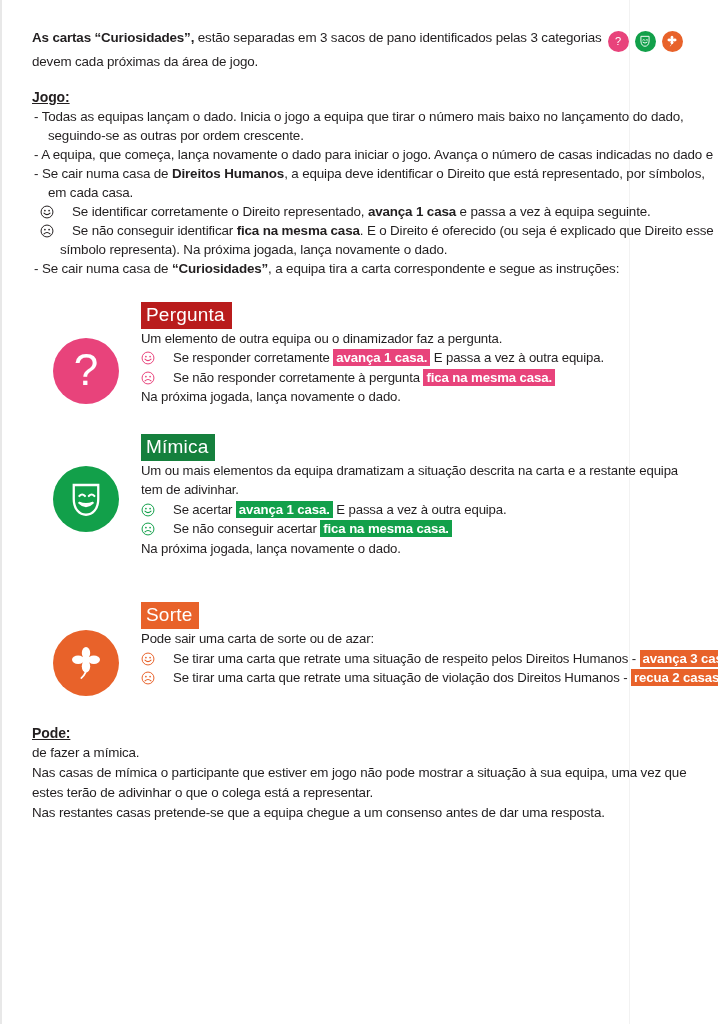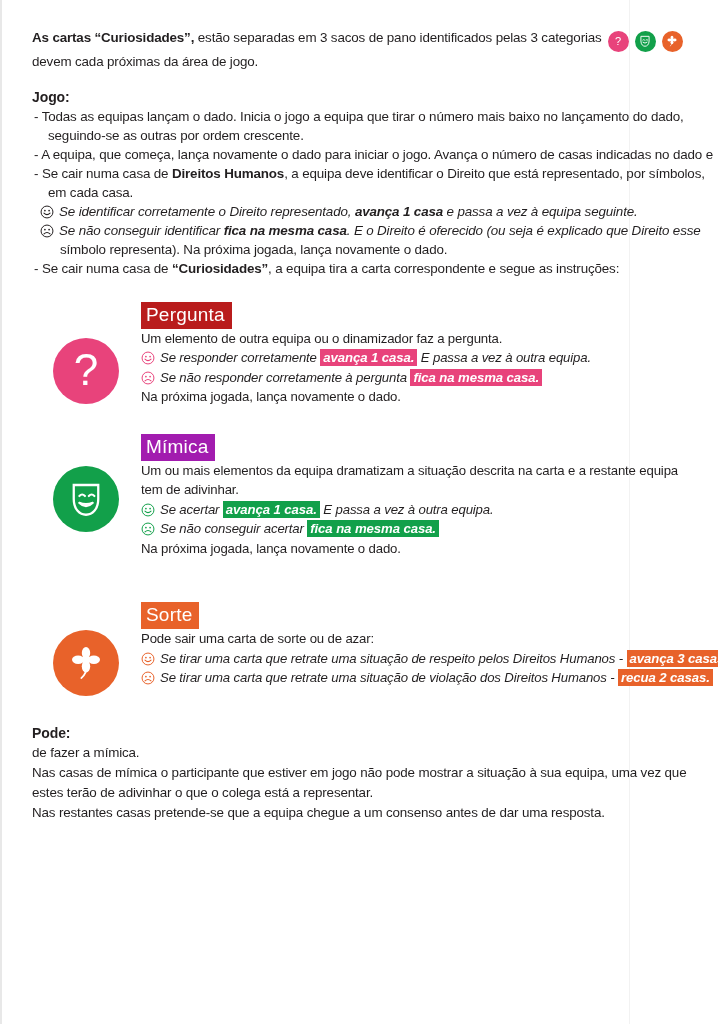--- a/index.html
+++ b/index.html
@@ -40,20 +40,21 @@
     color: #221f20;
     white-space: nowrap;
   }
   b, .b { font-weight: bold; }
 
   .heading {
     font-size: 14px;
     font-weight: bold;
     line-height: 19px;
     letter-spacing: -0.1px;
+    text-decoration: underline;
   }
   .spacer-md { height: 17px; }
 
   
   .intro {
     position: relative;
   }
   .intro .ln { display: block; }
   .badge-row {
     display: inline-flex;
@@ -68,23 +69,22 @@
     display: inline-flex;
     align-items: center;
     justify-content: center;
   }
   .mini-badge svg { display: block; }
 
   
   .face-line {
     display: flex;
     align-items: flex-start;
-    gap: 5px;
+    gap: 18px;
     line-height: 19px;
-    font-style: italic;
   }
   .face {
     flex: 0 0 auto;
     width: 14px;
     height: 14px;
     margin-top: 3px;
   }
   .face svg { display: block; }
 
   .dash-line { padding-left: 2px; }
@@ -270,21 +270,21 @@
       <div class="cat-icon" style="background:#12a04a">
         <svg width="42" height="42" viewBox="0 0 24 24" aria-hidden="true">
           <path d="M5 4 H19 V12 C19 18 15.5 21 12 21 C8.5 21 5 18 5 12 Z" fill="none" stroke="#ffffff" stroke-width="1.3"></path>
           <path d="M8.2 10.3 q1.6 -1.7 3.2 0" fill="none" stroke="#ffffff" stroke-width="1.2" stroke-linecap="round"></path>
           <path d="M13.6 10.3 q1.6 -1.7 3.2 0" fill="none" stroke="#ffffff" stroke-width="1.2" stroke-linecap="round"></path>
           <path d="M8.3 14.2 q3.7 3.6 7.4 0" fill="none" stroke="#ffffff" stroke-width="1.3" stroke-linecap="round"></path>
           <path d="M8.3 14.2 q3.7 1.4 7.4 0" fill="none" stroke="#ffffff" stroke-width="1.1" stroke-linecap="round"></path>
         </svg>
       </div>
       <div class="cat-body">
-        <div class="cat-title" style="background:#a21caf">Mímica</div>
+        <div class="cat-title" style="background:#15803d">Mímica</div>
         <div class="ln">Um ou mais elementos da equipa dramatizam a situação descrita na carta e a restante equipa</div>
         <div class="ln">tem de adivinhar.</div>
 
         <div class="face-line ln">
           <span class="face">
             <svg width="14" height="14" viewBox="0 0 24 24" aria-hidden="true">
               <circle cx="12" cy="12" r="10.2" fill="none" stroke="#12a04a" stroke-width="1.7"></circle>
               <circle cx="8.4" cy="9.6" r="1.45" fill="#12a04a"></circle>
               <circle cx="15.6" cy="9.6" r="1.45" fill="#12a04a"></circle>
               <path d="M6.8 14 q5.2 5 10.4 0" fill="none" stroke="#12a04a" stroke-width="1.8" stroke-linecap="round"></path>

